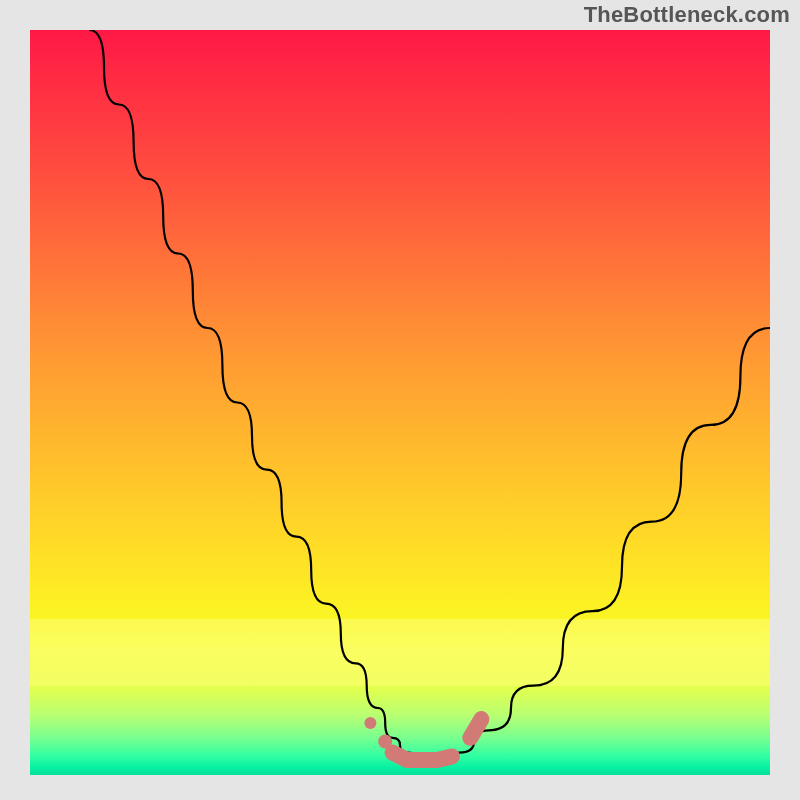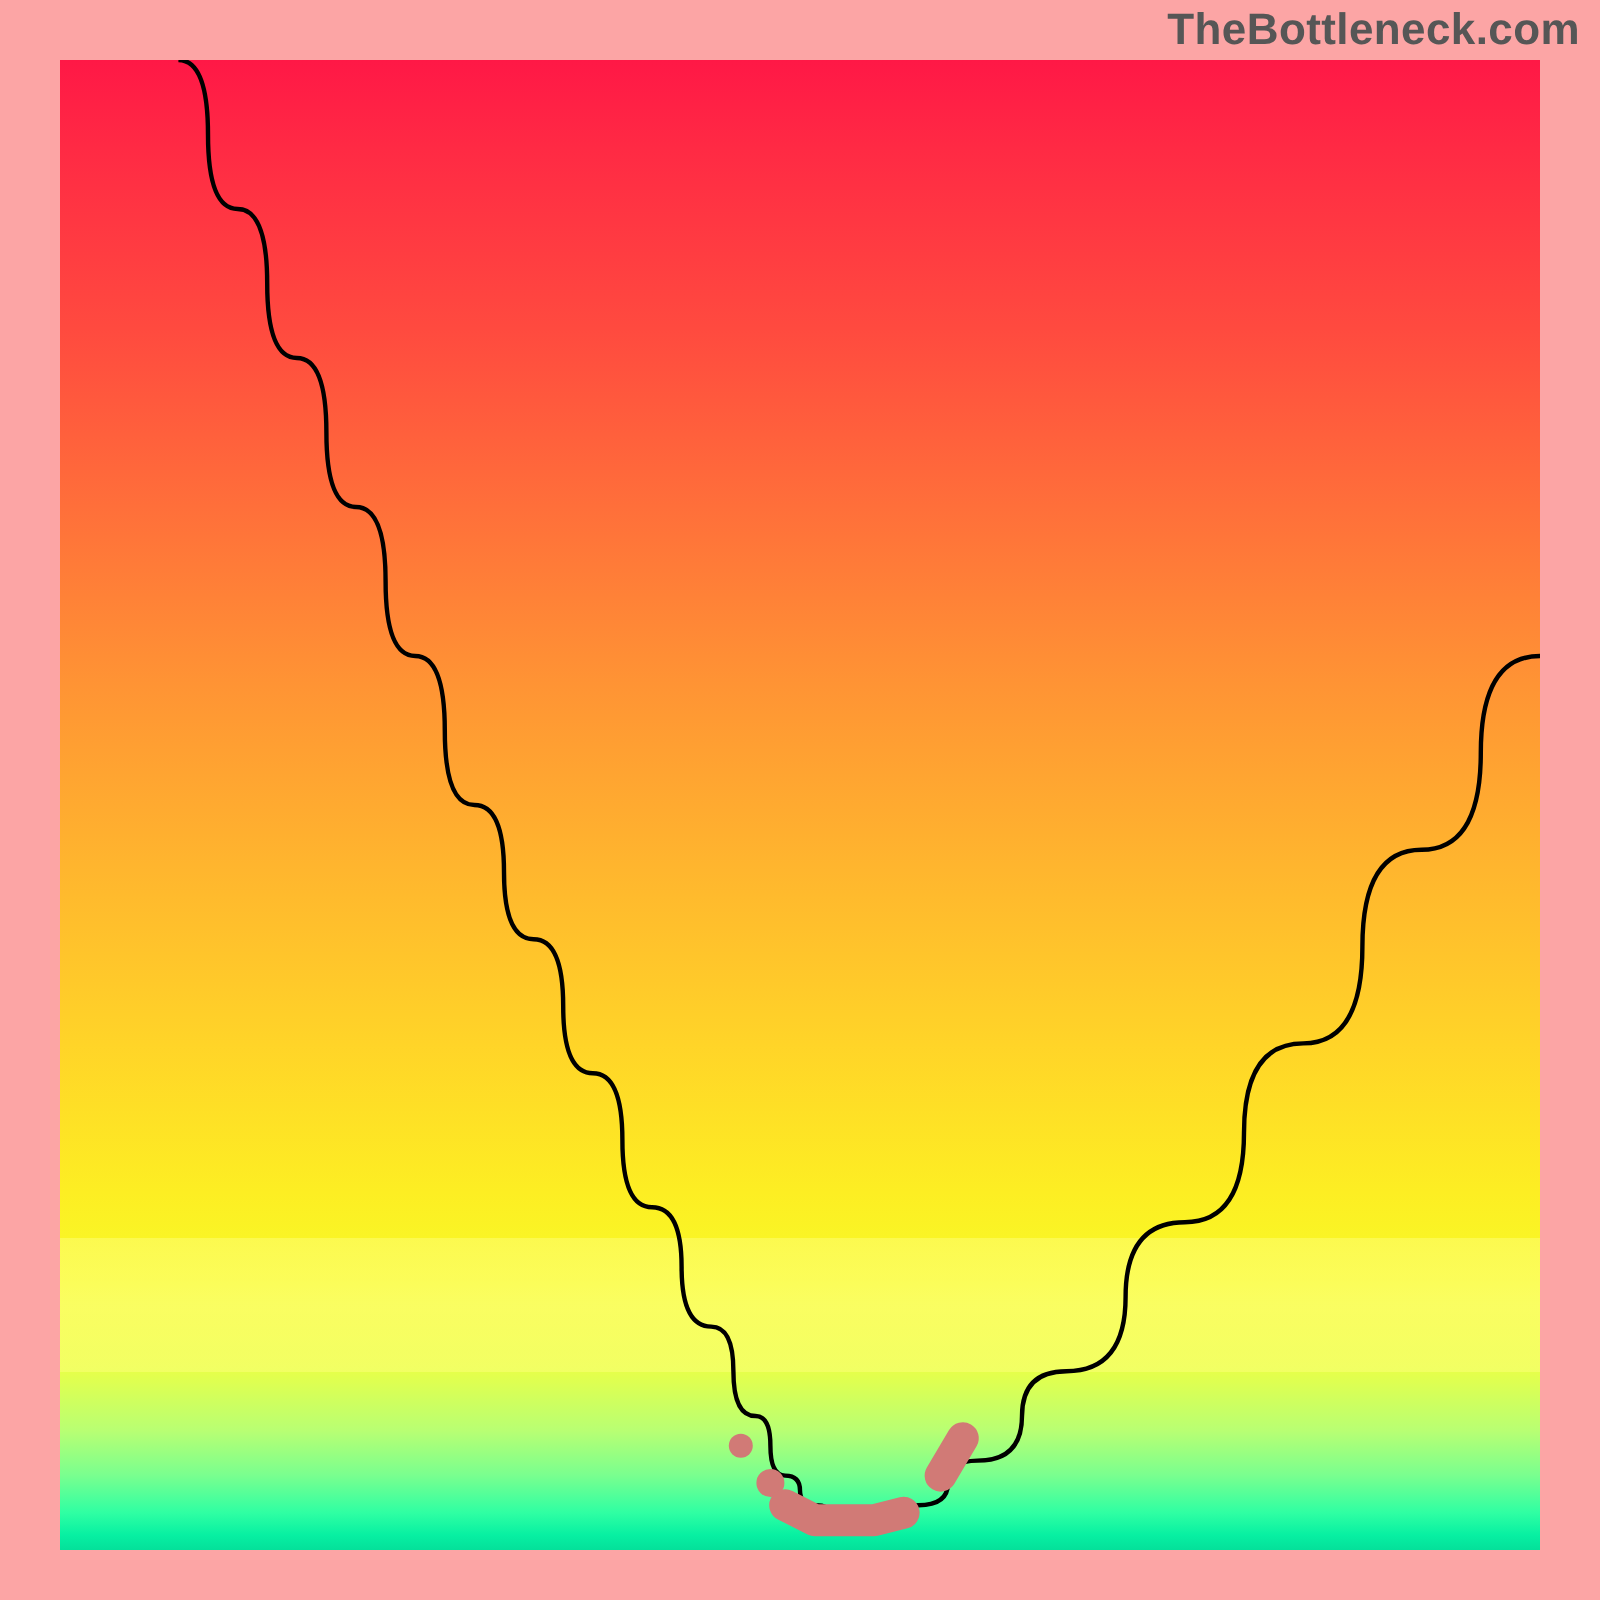--- a/index.html
+++ b/index.html
@@ -8,21 +8,21 @@
     width: 800px;
     height: 800px;
     background: #000000;
     overflow: hidden;
     font-family: Arial, Helvetica, sans-serif;
   }
   .frame {
     position: relative;
     width: 800px;
     height: 800px;
-    background: #fca5a5;
+    background: #e5e5e5;
   }
   .watermark {
     position: absolute;
     top: 2px;
     right: 10px;
     font-size: 22px;
     font-weight: 600;
     color: #565656;
     letter-spacing: 0.2px;
     z-index: 20;

